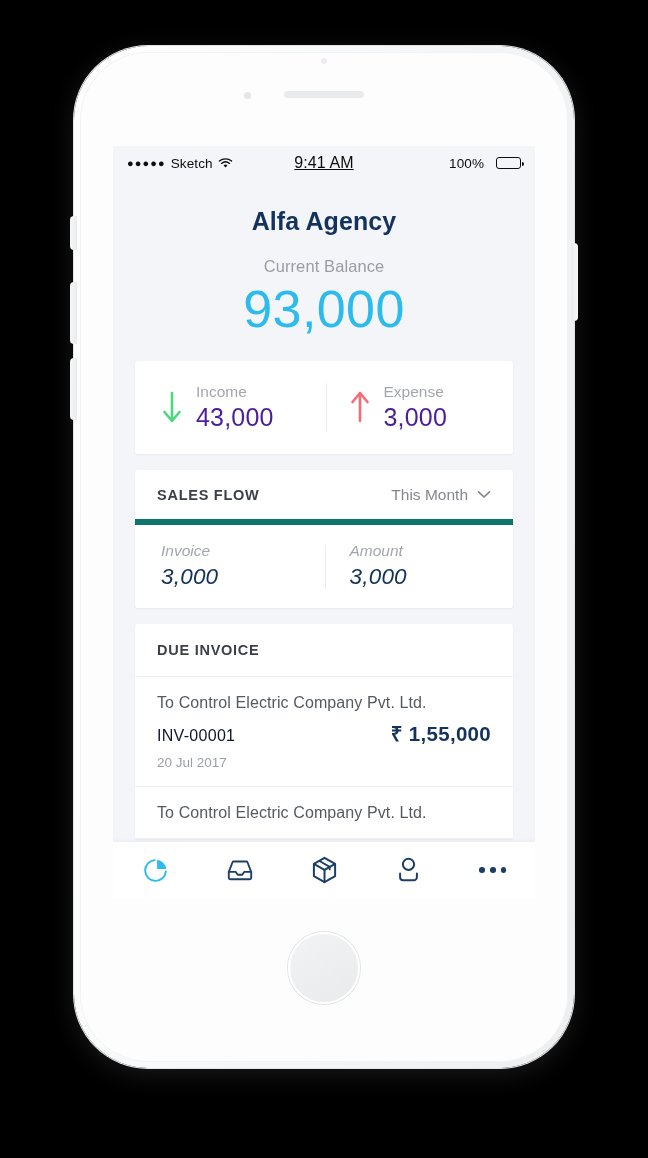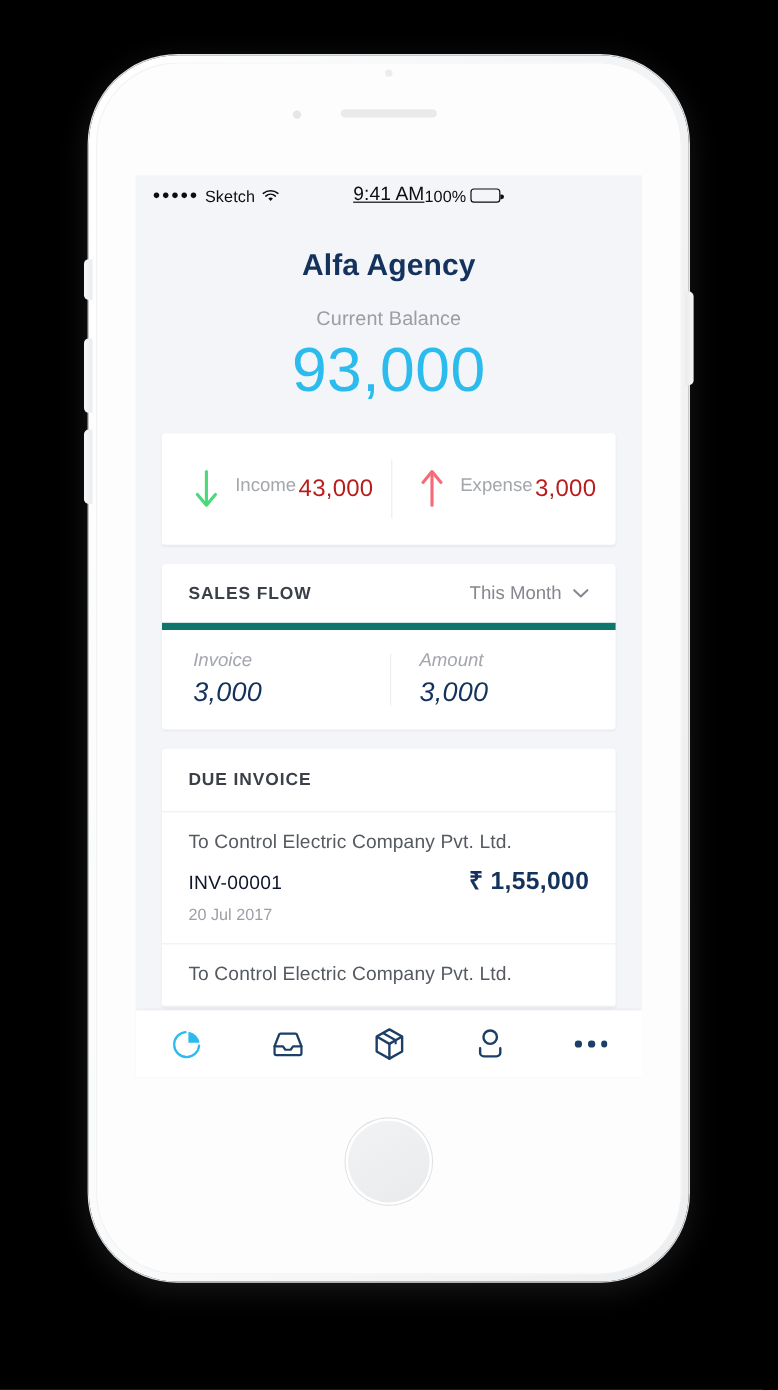--- a/index.html
+++ b/index.html
@@ -89,21 +89,21 @@
     height: 34px;
     display: flex; align-items: center;
     padding: 0 14px;
     font-size: 13.5px; color: #0d0d0d;
     letter-spacing: .1px;
   }
   .sb-left { display: flex; align-items: center; gap: 5px; flex: 1; }
   .sb-dots { letter-spacing: 1.1px; font-size: 11px; line-height: 1; }
   .sb-carrier { font-size: 13.5px; }
   .sb-center { flex: 0 0 auto; font-size: 16px; font-weight: 400; text-decoration: underline; }
-  .sb-right { flex: 1; display: flex; align-items: center; justify-content: flex-start; gap: 3px; }
+  .sb-right { flex: 1; display: flex; align-items: center; justify-content: flex-end; gap: 12px; }
   .battery-shell {
     width: 25px; height: 12px; border: 1.4px solid #0d0d0d;
     border-radius: 3px; position: relative; padding: 1.4px;
   }
   .battery-shell::after {
     content:""; position:absolute; right:-4px; top:3.5px;
     width:2.2px; height:4px; background:#0d0d0d; border-radius:0 2px 2px 0;
   }
   .battery-fill { width: 100%; height: 100%; background:#0d0d0d; border-radius:1px; }
 
@@ -143,23 +143,23 @@
   .card.first { margin-top: 23px; }
 
   
   .ie-row { display: flex; height: 93px; }
   .ie-cell {
     flex: 1; display: flex; align-items: center;
     gap: 13px; padding-left: 26px;
   }
   .ie-cell.second { padding-left: 22px; }
   .ie-divider { width: 1px; background: #ebedf1; margin: 22px 0; }
-  .ie-text { display: flex; flex-direction: row; gap: 2px; }
+  .ie-text { display: flex; flex-direction: column; gap: 2px; }
   .ie-label { font-size: 15.5px; color: #a3a6ac; }
-  .ie-value { font-size: 20px; color: #b91c1c; letter-spacing: .2px; }
+  .ie-value { font-size: 25px; color: #4c1d95; letter-spacing: .2px; }
 
   
   .sf-head {
     height: 55px; display: flex; align-items: center;
     justify-content: space-between;
     padding: 0 22px;
     border-bottom: 6px solid #0f766e;
   }
   .sf-title {
     font-size: 14.5px; font-weight: 700; color: #3a3f48;

